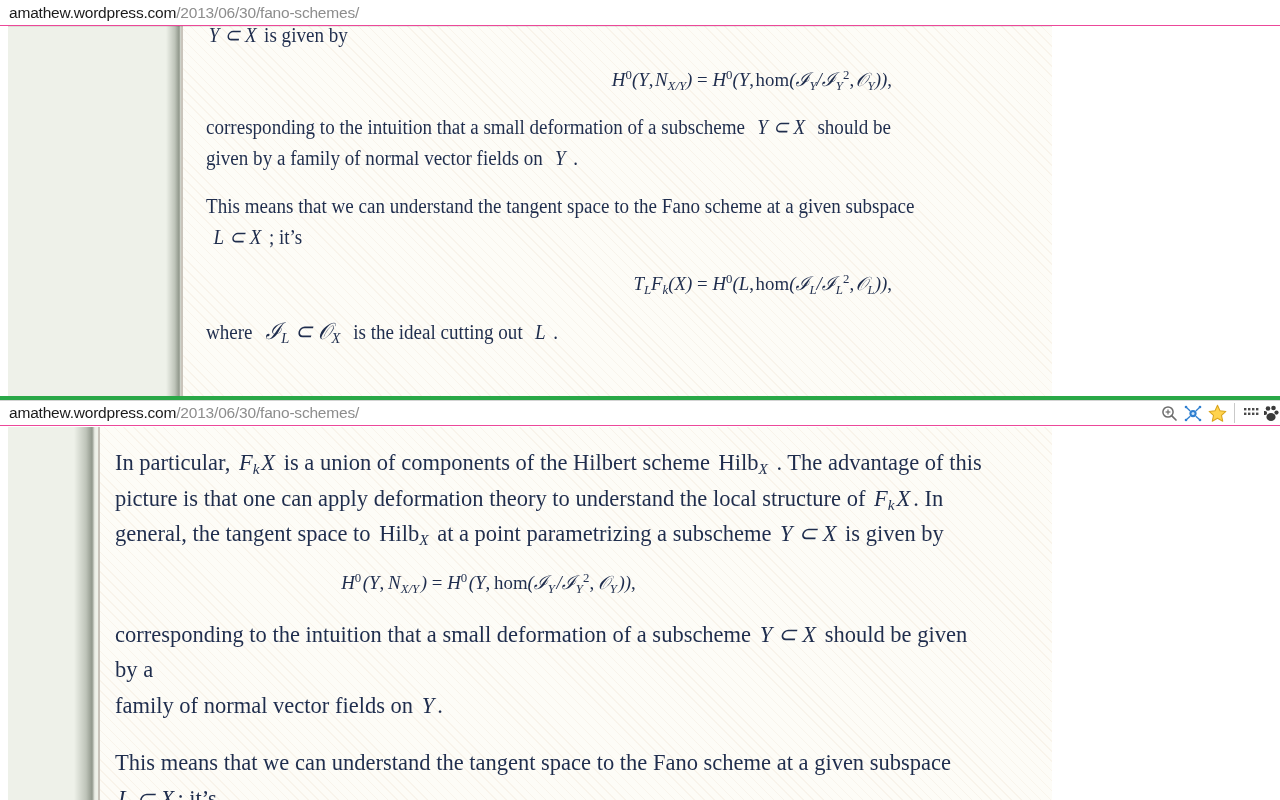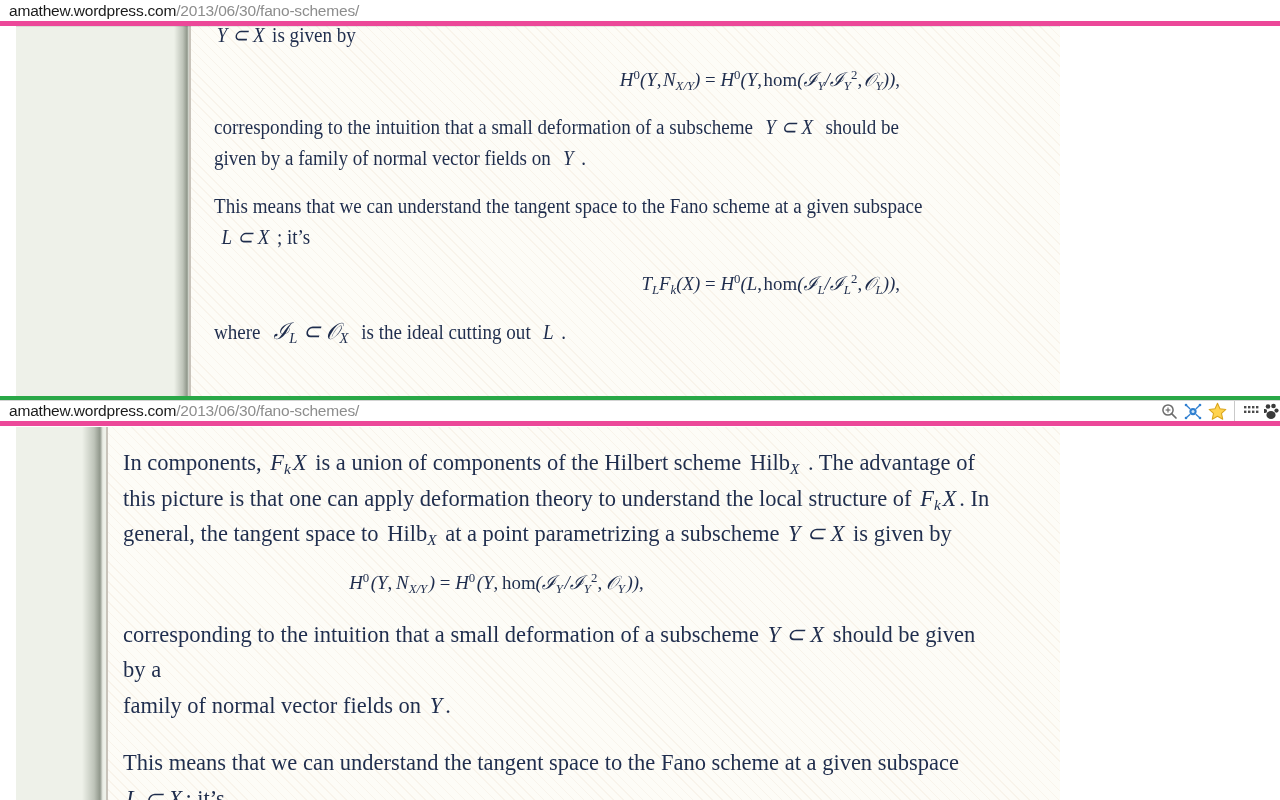--- a/index.html
+++ b/index.html
@@ -10,21 +10,21 @@
     background: #ffffff;
     font-family: "Liberation Sans", sans-serif;
   }
 
   #screen { position: relative; width: 1280px; height: 800px; overflow: hidden; }
 
   
   .urlbar {
     position: absolute; left: 0; width: 1280px;
     background: #ffffff;
-    border-bottom: 5px solid #ec4899;
+    border-bottom: 1px solid #ec4899;
     box-sizing: border-box;
     display: flex; align-items: center;
   }
   .urlbar .url-text {
     padding-left: 9px;
     font-family: "Liberation Sans", sans-serif;
     white-space: nowrap;
     letter-spacing: -0.2px;
   }
   .url-host { color: #1a1a1a; font-size: 15.5px; }
@@ -47,21 +47,21 @@
   .ubtn {
     width: 24px; height: 24px;
     display: flex; align-items: center; justify-content: center;
     position: relative;
   }
   .icon-sep {
     width: 1px; height: 20px; background: #c9c9c9; margin: 0 5px;
   }
 
   
-  .viewport { position: absolute; left: 16px; width: 1044px; overflow: hidden; }
+  .viewport { position: absolute; left: 8px; width: 1044px; overflow: hidden; }
   #view-top    { top: 26px;  height: 370px; }
   #view-bottom { top: 427px; height: 373px; }
 
   
   .blogbg {
     position: absolute; inset: 0;
     background: #eef1e9;
   }
 
   
@@ -288,21 +288,21 @@
   <div class="viewport" id="view-bottom">
     <div class="blogbg"></div>
 
     <div class="content-col" style="left:92px; right:0;"></div>
     <div class="col-shadow" style="left:66px; width:22px;"></div>
     <div class="col-edge" style="left:90px;"></div>
 
     <div class="post" style="padding-top:18px;">
 
       <p class="para">
-        <span>In components,</span>
+        <span>In particular,</span>
         <span class="m inl">F<sub>k</sub> X</span>
         <span>is a union of components of the Hilbert scheme</span>
         <span class="m inl"><span class="up">Hilb</span><sub>X</sub>&nbsp;</span><span>. The advantage of this picture is that one can apply deformation theory to understand the local structure of</span>
         <span class="m inl">F<sub>k</sub> X</span><span>. In general, the tangent space to</span>
         <span class="m inl"><span class="up">Hilb</span><sub>X</sub>&nbsp;</span><span>at a point parametrizing a subscheme</span>
         <span class="m inl">Y&nbsp;⊂&nbsp;X</span>
         <span>is given by</span>
       </p>
 
       <div class="mathdisplay">

